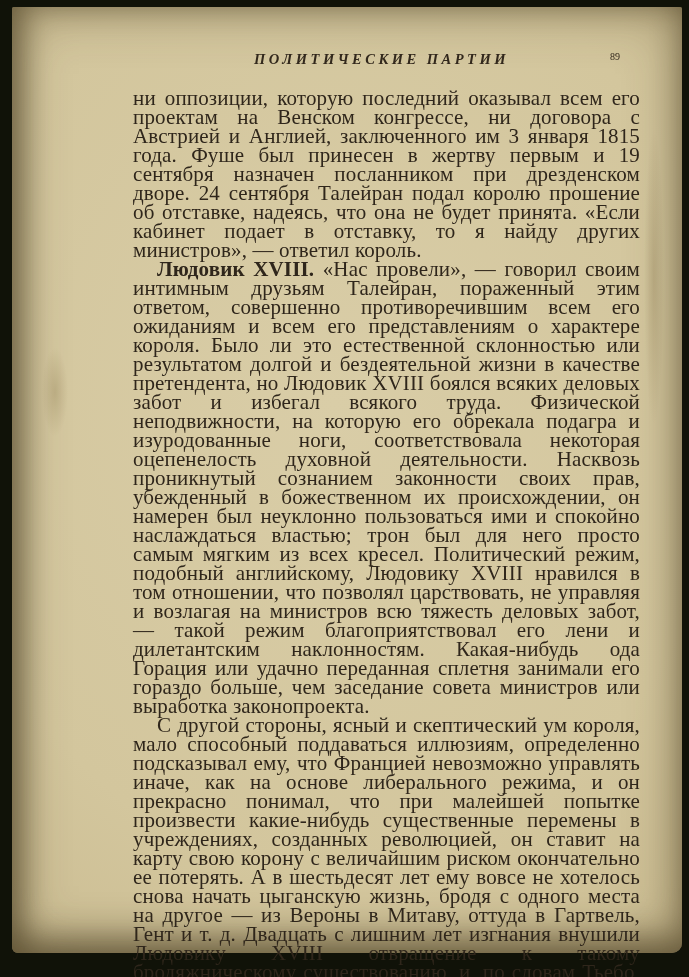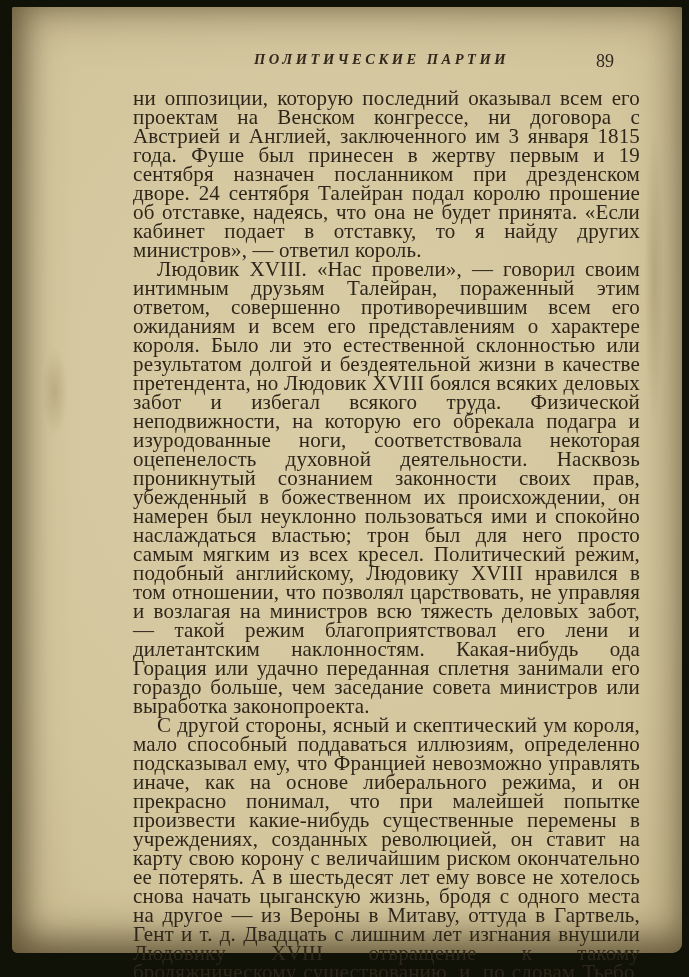--- a/index.html
+++ b/index.html
@@ -58,43 +58,43 @@
     left: 0; right: 0;
     text-align: center;
     font-style: italic;
     font-weight: bold;
     font-size: 14.5px;
     letter-spacing: 3.5px;
     color: #32281c;
   }
   .page-number {
     position: absolute;
-    right: 12px;
+    right: 6px;
     top: 0;
-    font-size: 18px;
+    font-size: 10px;
     color: #32281c;
     text-align: center;
   }
   .body-text {
     margin: 0 42px 0 76px;
     color: #2f261b;
     font-size: 21px;
     line-height: 19px;
     text-align: justify;
     letter-spacing: 0.15px;
   }
   .body-text p {
     margin: 0;
     text-indent: 24px;
   }
   .body-text p.no-indent {
     text-indent: 0;
   }
   .lead {
-    font-weight: normal;
+    font-weight: bold;
   }
 </style>
 </head>
 <body>
 
 <div class="scan">
   <div class="paper">
     <div class="stain-1"></div>
     <div class="stain-2"></div>
 

